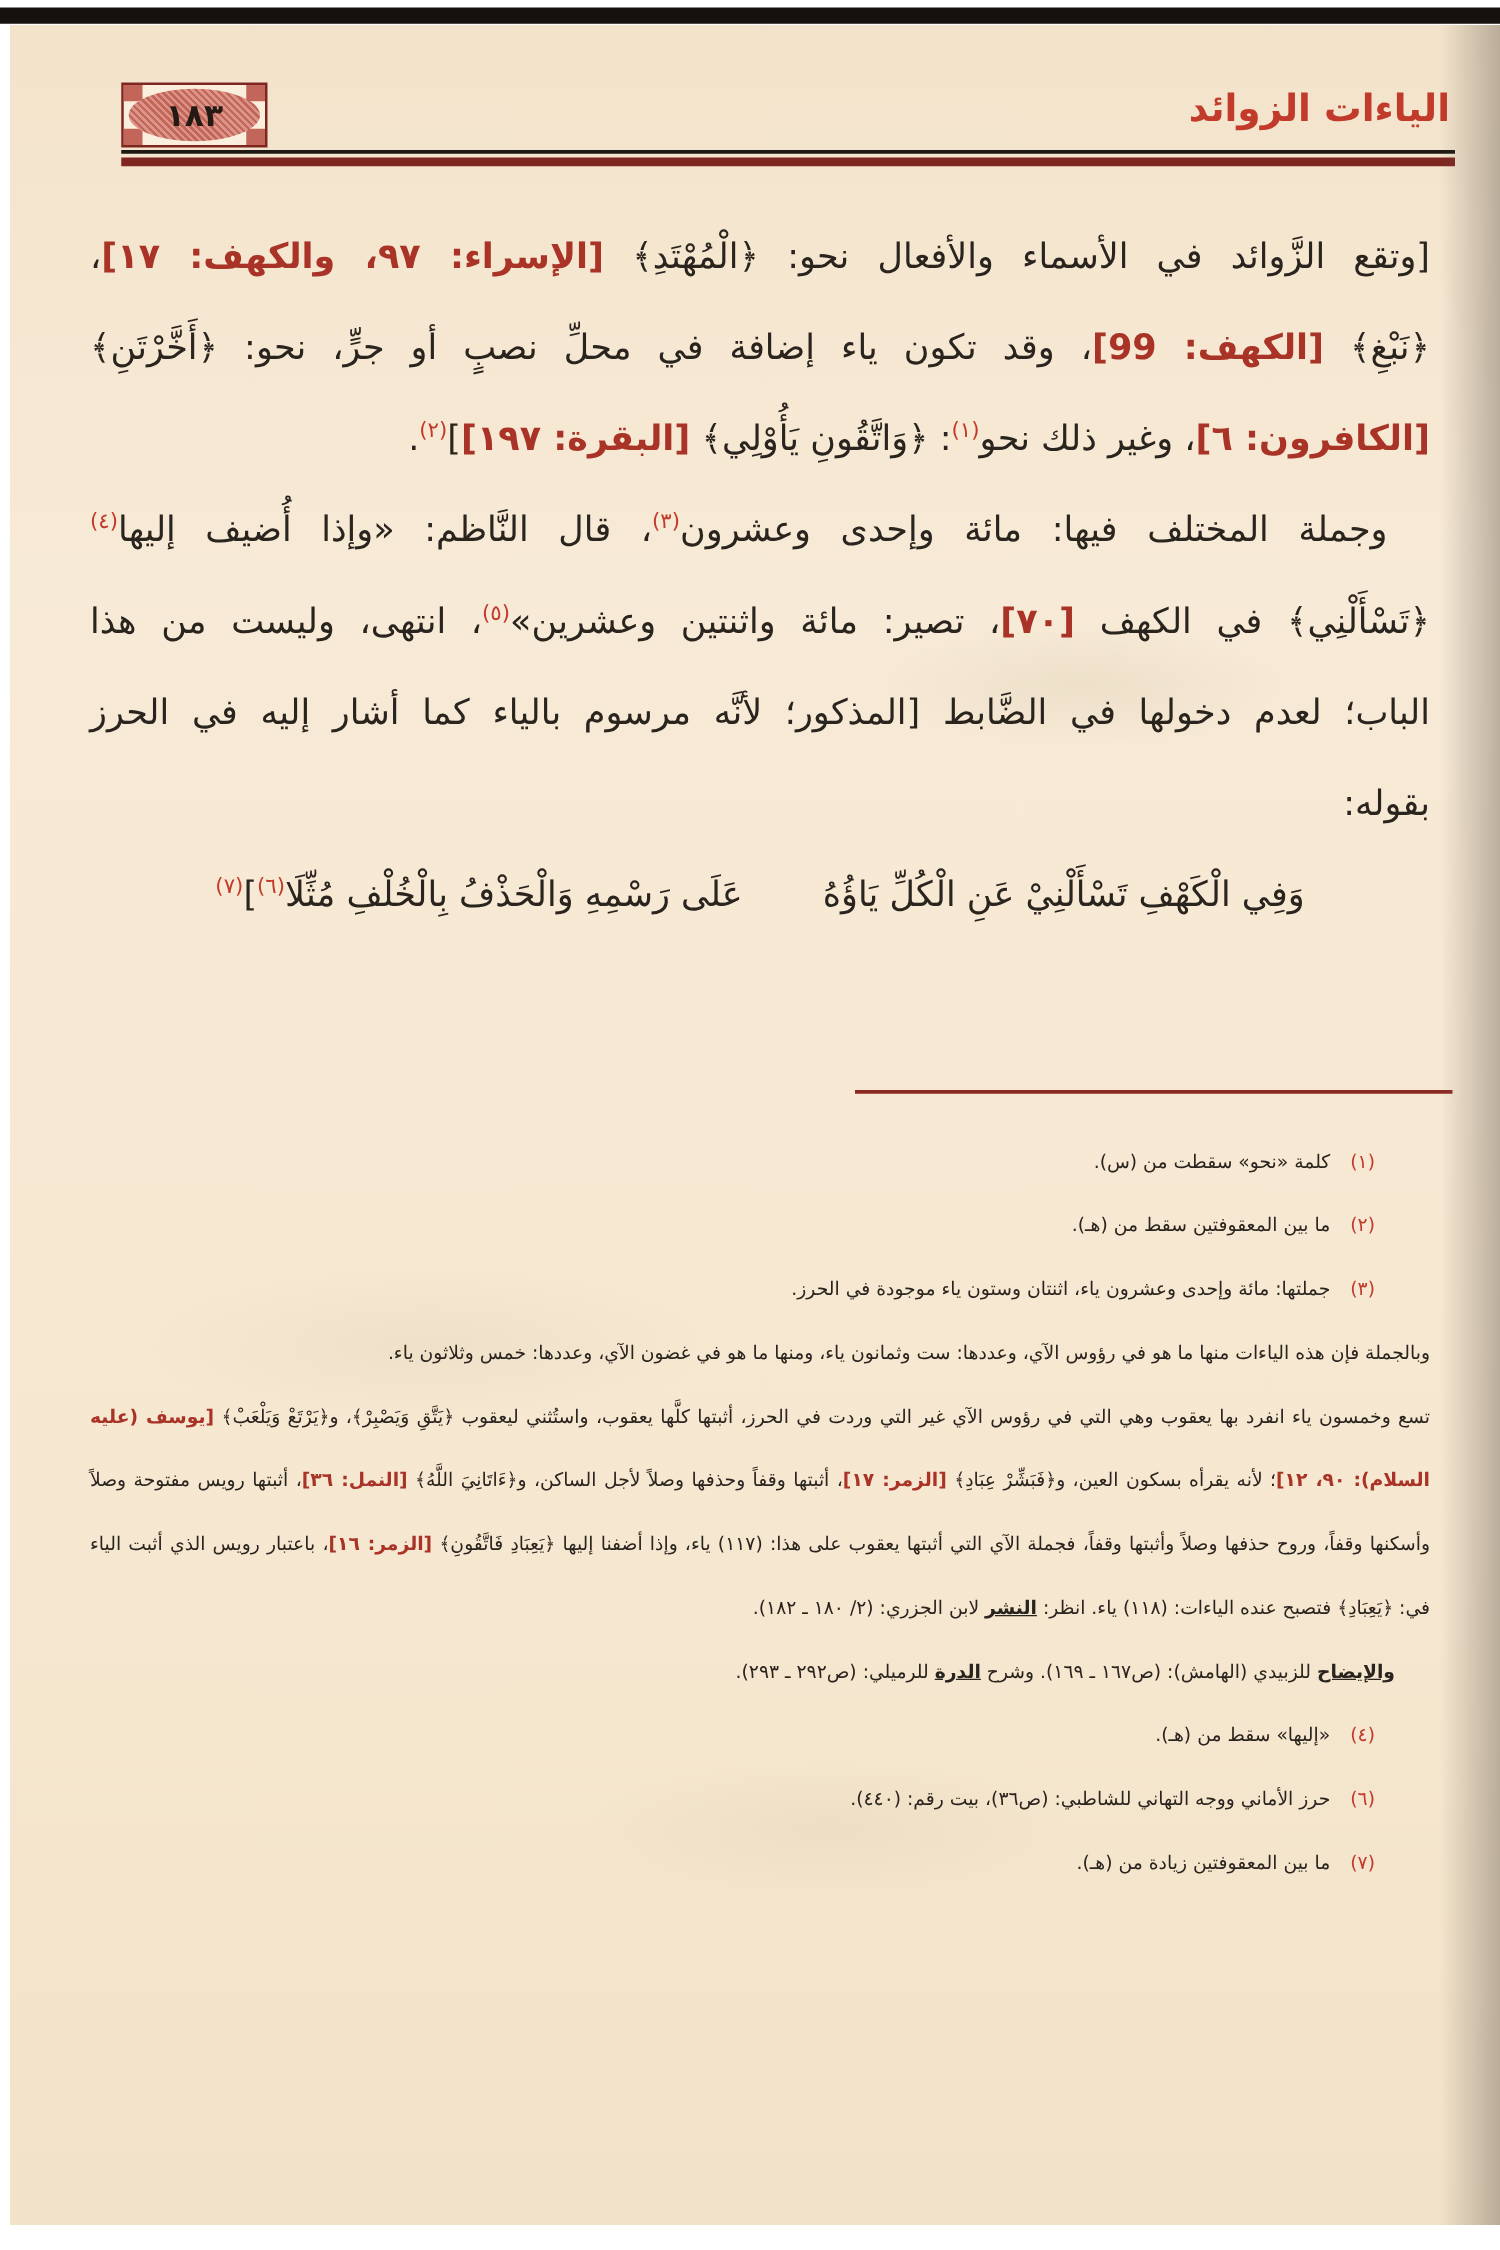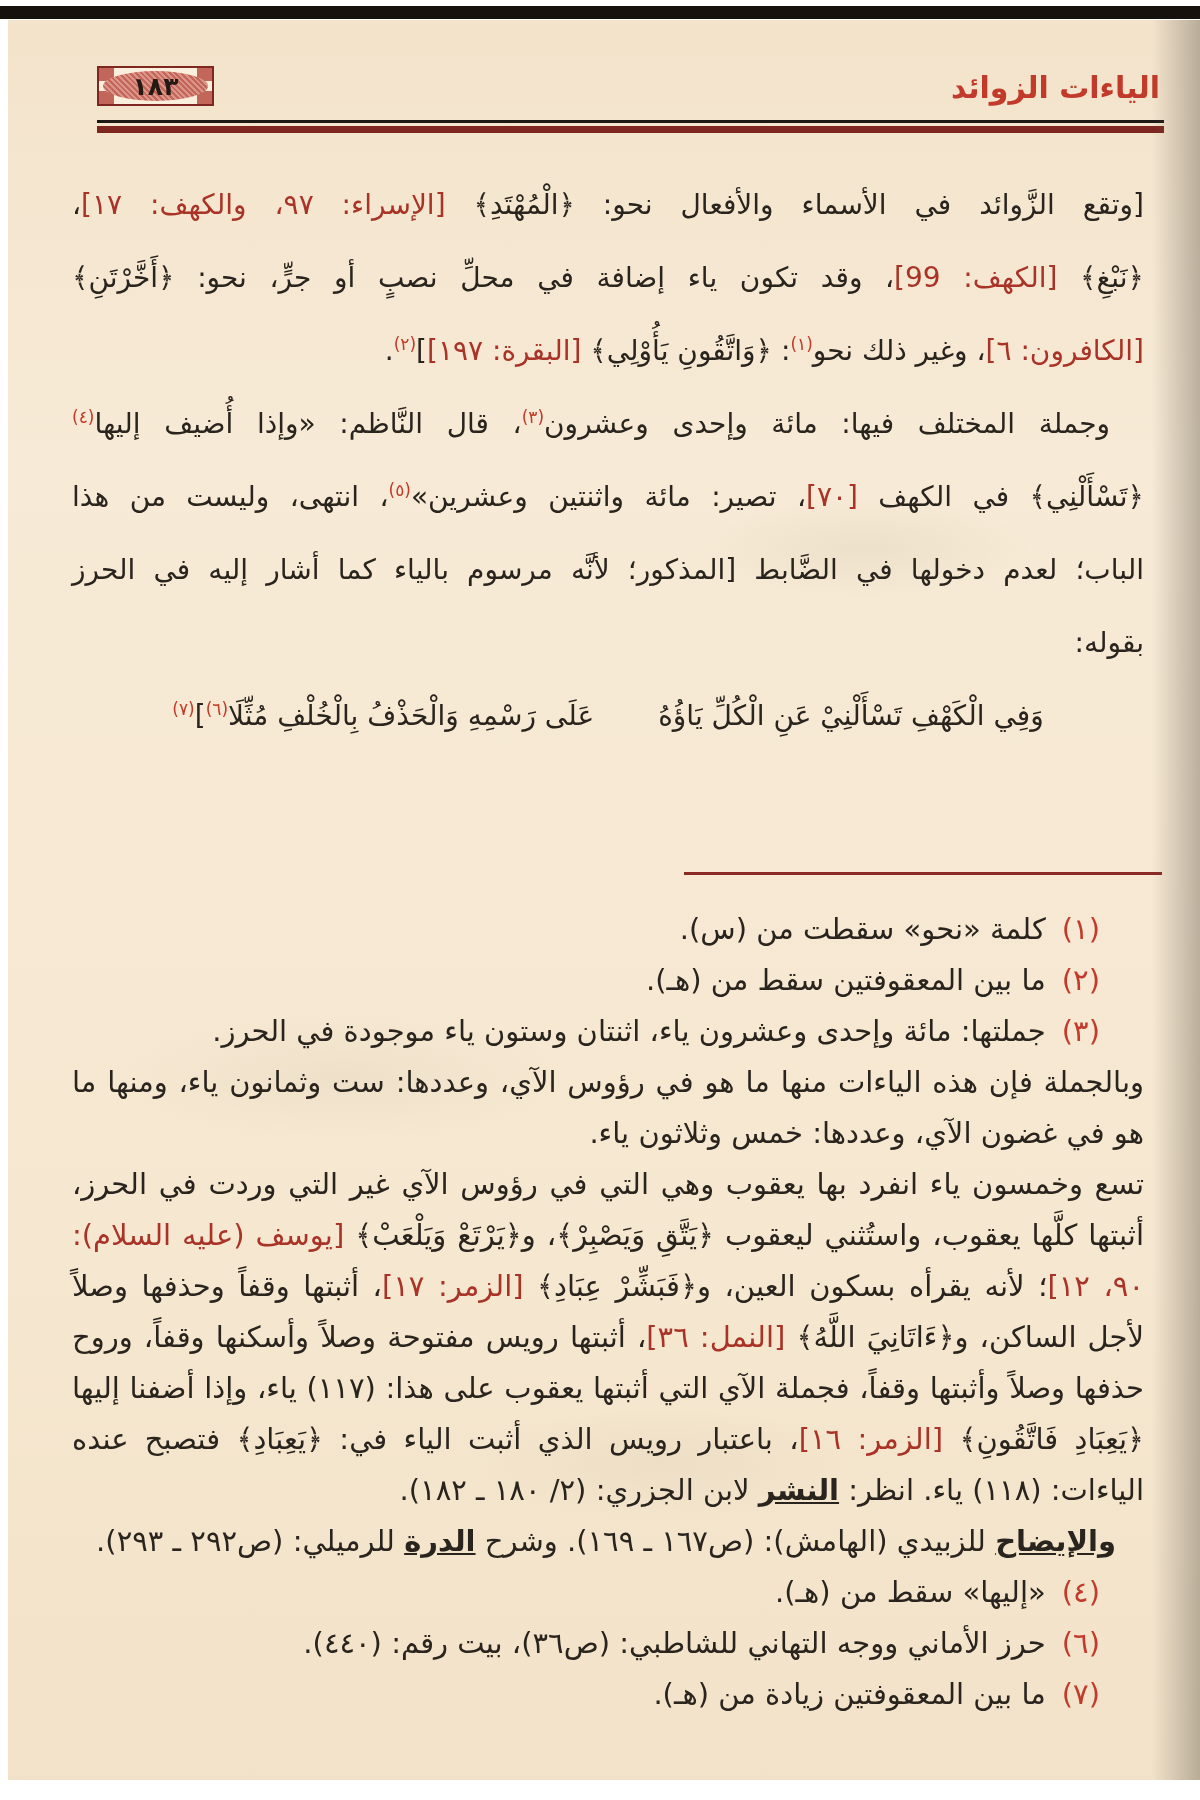--- a/index.html
+++ b/index.html
@@ -21,21 +21,21 @@
   }
   .bleed{
     position:absolute;inset:0;pointer-events:none;
     background:
       radial-gradient(240px 70px at 72% 30%,rgba(150,140,100,.10),transparent 70%),
       radial-gradient(320px 90px at 28% 60%,rgba(150,140,100,.08),transparent 70%),
       radial-gradient(280px 80px at 55% 82%,rgba(150,140,100,.08),transparent 70%);
   }
   
   .cartouche{
-    position:absolute;right:978px;left:auto;top:46px;width:117px;height:40px;
+    position:absolute;right:978px;left:auto;top:46px;width:117px;height:52px;
     left:89px;right:auto;
     background:#f9efdc;border:2px solid #7e2620;box-sizing:border-box;
   }
   .cart-c{position:absolute;width:15px;height:13px;background:#c3665a;}
   .cart-c.tl{left:0;top:0;} .cart-c.tr{right:0;top:0;}
   .cart-c.bl{left:0;bottom:0;} .cart-c.br{right:0;bottom:0;}
   .cart-oval{
     position:absolute;left:4px;right:4px;top:3px;bottom:3px;border-radius:50%;
     background:repeating-linear-gradient(45deg,#dc9488 0 2px,#c3665a 2px 4px);
   }
@@ -52,27 +52,27 @@
   .rule-red{height:7px;background:#7e2620;margin-top:3px;}
   
   .body-block{position:absolute;top:148px;right:56px;left:64px;font-size:28px;}
   .row{line-height:73px;text-align:right;}
   .row.just{text-align:justify;text-align-last:justify;}
   .row.indent{text-indent:34px;}
   .row.verse{text-align:center;}
   .seg-n{}
   .seg-q{font-weight:400;}
   .seg-b{font-weight:700;text-decoration:underline;}
-  .seg-r{color:#a83326;font-weight:400;margin-top:11px;}
+  .seg-r{color:#a83326;font-weight:700;margin-top:11px;}
   .seg-gap{display:inline-block;width:64px;}
   sup.seg-sup{color:#c23a2a;font-size:17px;line-height:0;vertical-align:super;font-weight:400;}
   
   .fn-sep{position:absolute;top:852px;right:38px;width:478px;height:3px;background:#8a2a22;}
   
-  .footnotes{position:absolute;top:884px;right:56px;left:64px;font-size:29px;}
+  .footnotes{position:absolute;top:884px;right:56px;left:64px;font-size:15px;}
   .footnotes .row{line-height:51px;text-align:justify;}
   .footnotes .row.fnum{padding-right:44px;}
   .footnotes .row.ind{padding-right:28px;}
   .fn-num{color:#c23a2a;display:inline-block;margin-left:16px;font-weight:400;}
 </style>
 </head>
 <body>
 
 <div class="topbar"></div>
 

